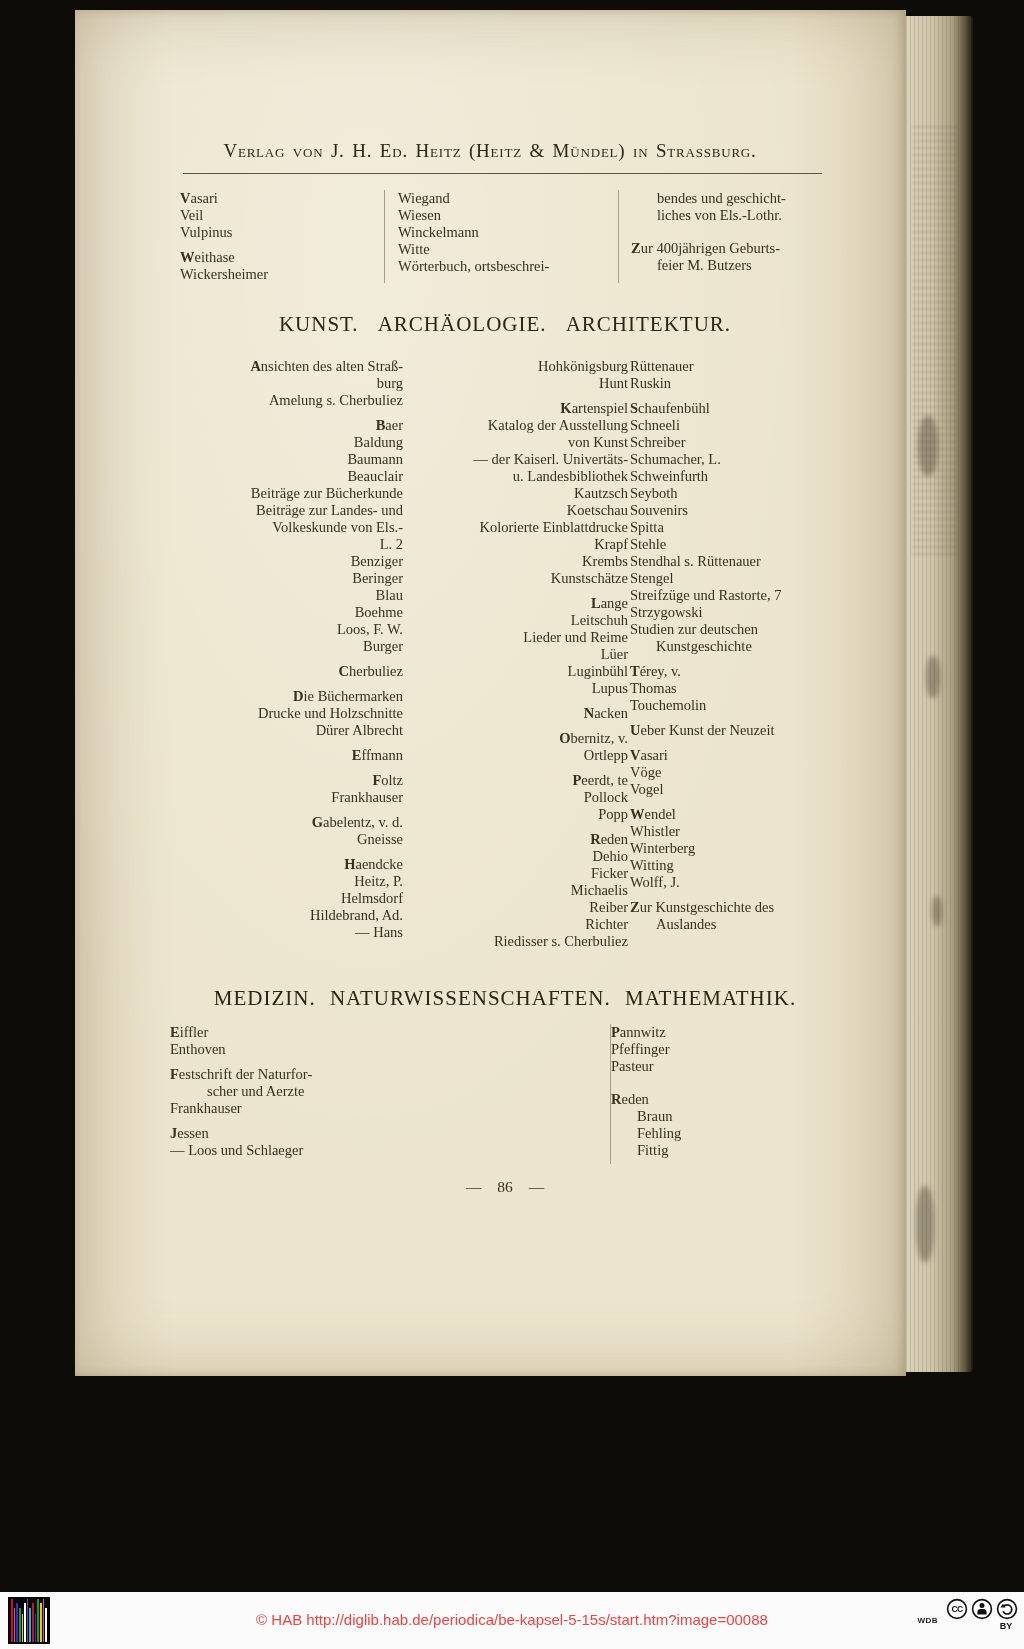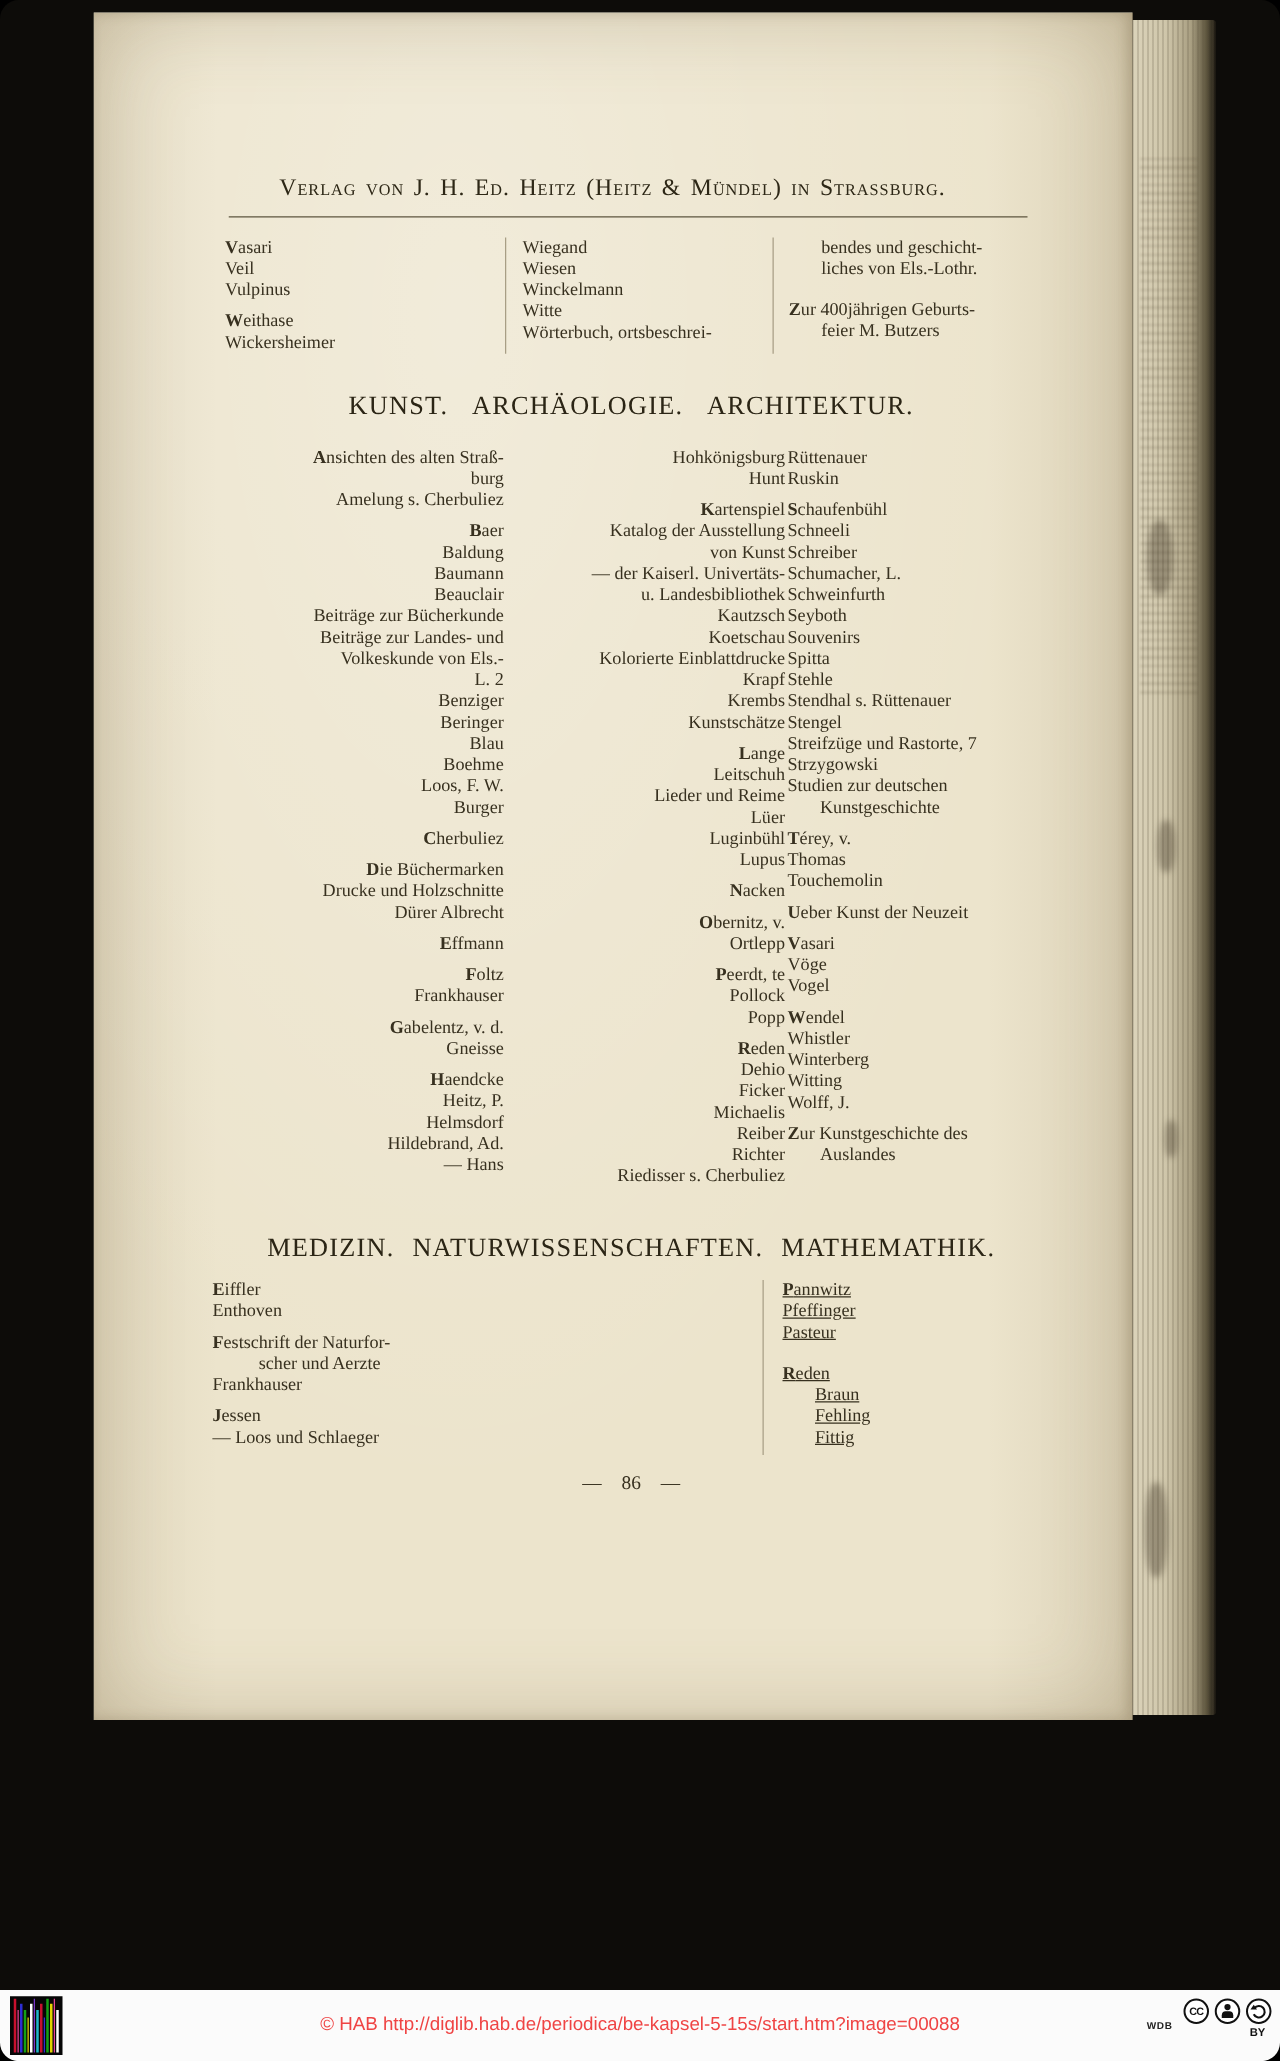--- a/index.html
+++ b/index.html
@@ -1,17 +1,17 @@
 <!DOCTYPE html>
 <html><head>
 <meta charset="utf-8">
 <style>
   html,body{margin:0;padding:0;background:#000;}
   .canvas{position:relative;width:1024px;height:1649px;background:#0d0c09;overflow:hidden;
-          font-family:"Liberation Serif","DejaVu Serif",serif;border-radius:15px;}
+          font-family:"Liberation Serif","DejaVu Serif",serif;}
 
   
   .scan-page{position:absolute;left:75px;top:10px;width:831px;height:1366px;
      background-color:#ece4cc;
      background-image:
        radial-gradient(ellipse at 35% 18%, rgba(255,255,255,0.28), transparent 60%),
        linear-gradient(to right, rgba(120,100,60,0.10), transparent 12%, transparent 86%, rgba(120,100,60,0.14));
      box-shadow: inset 0 0 70px rgba(115,95,55,0.28), inset -4px 0 10px rgba(90,75,45,0.25);
      color:#37301f;}
 
@@ -30,32 +30,32 @@
   .col{position:absolute;top:0;}
   .entry{min-height:17px;white-space:nowrap;}
   .entry .lead{font-weight:bold;}
   .g1{margin-top:8px;}
   .g2{margin-top:16px;}
   .i1{padding-left:26px;}
   .i2{padding-left:37px;}
 
   .top-block{left:105px;top:180px;width:650px;height:96px;}
   .top-block .c1{left:0;width:210px;}
-  .top-block .c2{left:224px;width:222px;border-left:1px solid #a89e85;padding-left:13px;height:93px;}
+  .top-block .c2{left:204px;width:222px;border-left:1px solid #a89e85;padding-left:13px;height:93px;}
   .top-block .c3{left:438px;width:200px;border-left:1px solid #a89e85;padding-left:12px;height:93px;}
 
   .kunst-block{left:105px;top:348px;width:650px;height:585px;}
   .kunst-block .c1{left:0;width:223px;text-align:right;}
   .kunst-block .c2{left:225px;width:223px;text-align:right;}
   .kunst-block .c3{left:450px;width:200px;}
 
   .medizin-block{left:95px;top:1014px;width:670px;height:140px;}
   .medizin-block .c1{left:0;width:205px;}
   .medizin-block .c2{left:210px;width:210px;border-left:1px solid #a89e85;padding-left:20px;height:140px;}
-  .medizin-block .c3{left:440px;width:215px;border-left:1px solid #a89e85;padding-left:15px;height:140px;text-decoration:underline;}
+  .medizin-block .c3{left:440px;width:215px;border-left:1px solid #a89e85;height:140px;}
 
   .page-number{position:absolute;left:105px;top:1168px;width:650px;text-align:center;
      font-size:15.5px;word-spacing:12px;color:#37301f;}
 
   
   .page-edge{position:absolute;left:906px;top:16px;width:67px;height:1356px;border-radius:0 3px 3px 0;
      background:
        repeating-linear-gradient(to right, rgba(90,80,60,0.20) 0 1px, transparent 1px 4px),
        linear-gradient(to right,#dbd3ba 0%, #cfc6aa 40%, #a99f82 70%, #5f573f 88%, #17140e 100%);}
   .ghost-lines{position:absolute;left:6px;top:110px;width:46px;height:430px;filter:blur(1px);opacity:0.5;

